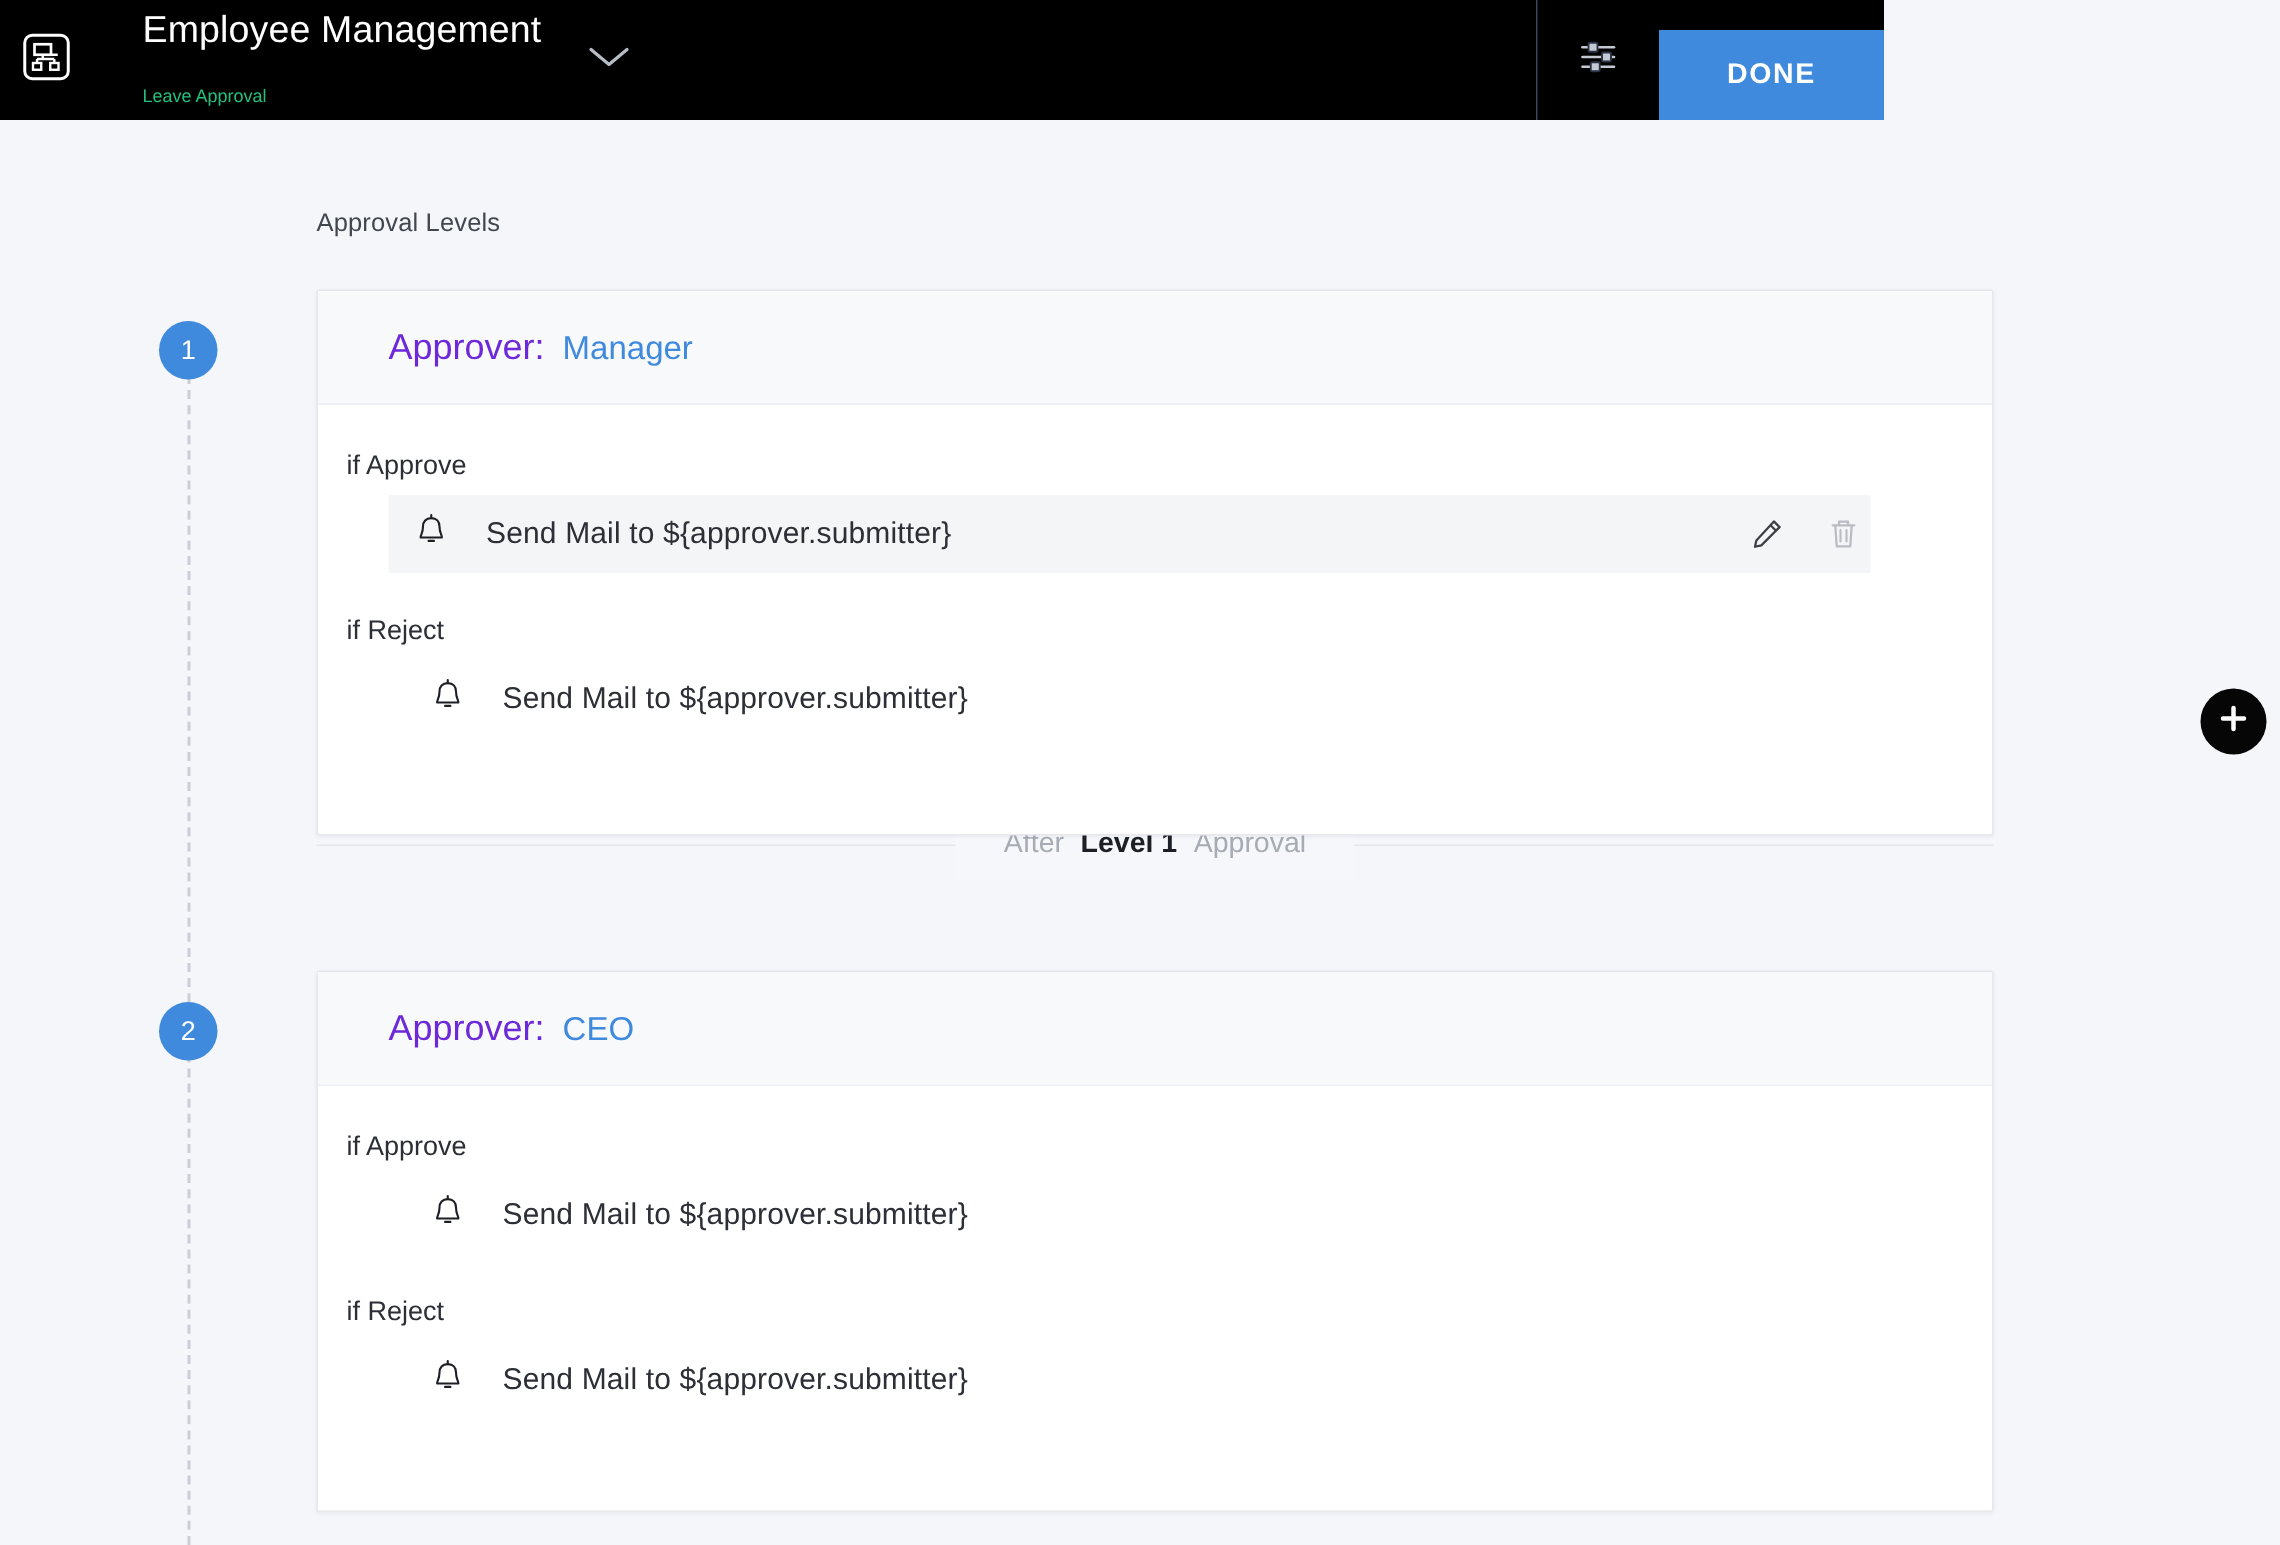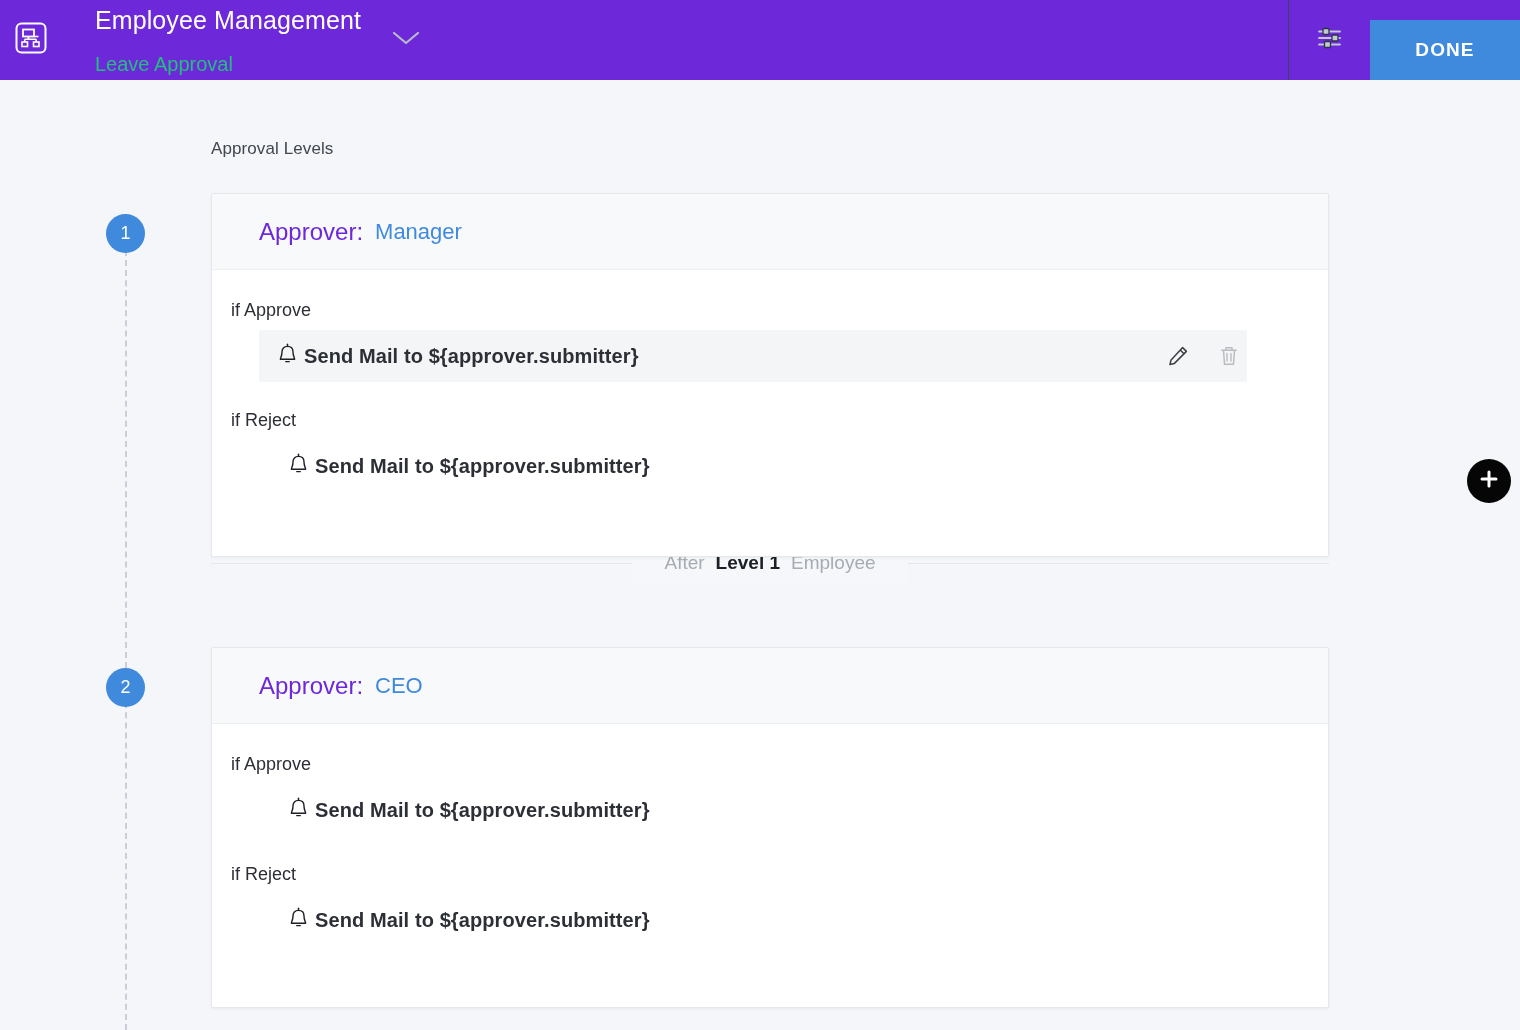--- a/index.html
+++ b/index.html
@@ -6,39 +6,39 @@
   html, body {
     width: 1520px; height: 1030px;
     font-family: "Liberation Sans", sans-serif;
     background: #f4f6fa;
     overflow: hidden;
   }
 
   
   .topbar {
     position: absolute; top: 0; left: 0;
-    width: 1520px; height: 80px;
-    background: #6d28d9;
+    width: 1256px; height: 80px;
+    background: #000000;
     display: flex; align-items: stretch;
   }
   .app-icon-wrap {
     width: 62px; display: flex; align-items: center; justify-content: center;
     flex: 0 0 62px;
   }
   .title-block {
     display: flex; flex-direction: column; justify-content: center;
     padding-left: 33px;
     flex: 0 0 auto;
   }
   .app-title {
     color: #ffffff; font-size: 25px; font-weight: 400; line-height: 30px;
     letter-spacing: 0.1px;
   }
   .app-subtitle {
-    color: #22c07d; font-size: 20px; font-weight: 400; line-height: 22px;
+    color: #22c07d; font-size: 12px; font-weight: 400; line-height: 22px;
     margin-top: 18px;
   }
   .chevron-btn {
     width: 90px; display: flex; align-items: center; justify-content: center;
     cursor: pointer;
   }
   .spacer { flex: 1 1 auto; }
   .settings-btn {
     width: 82px; display: flex; align-items: center; justify-content: center;
     border-left: 1px solid #3b4458;
@@ -119,23 +119,22 @@
     display: flex; align-items: center;
     height: 52px;
     margin: 0 80px 0 47px;
     padding-left: 18px;
     border-radius: 1px;
   }
   .action-row.hovered { background: #f4f5f6; margin-right: 81px; }
   .action-row.plain { padding-left: 29px; }
 
   .action-text {
-    font-size: 20px; color: #2c2f36; margin-left: 6px;
+    font-size: 20px; color: #2c2f36; margin-left: 26px;
     letter-spacing: 0.1px;
-    font-weight: bold;
   }
   .row-actions {
     margin-left: auto; display: flex; align-items: center; gap: 27px;
     padding-right: 6px;
   }
   .icon-btn { cursor: pointer; display: flex; align-items: center; }
 
   .fab {
     position: absolute; left: 1255px; top: 265px;
     width: 44px; height: 44px; border-radius: 50%;
@@ -281,21 +280,21 @@
           <path d="M11 4 L11 18 M4 11 L18 11" stroke="#ffffff" stroke-width="3" stroke-linecap="round"></path>
         </svg>
       </span>
     </div>
   </div>
 
   <div class="divider">
     <div class="divider-inner">
       <span class="divider-muted">After</span>
       <span class="divider-strong">Level 1</span>
-      <span class="divider-muted">Employee</span>
+      <span class="divider-muted">Approval</span>
     </div>
   </div>
 
   <div class="badge lvl2">2</div>
 
   <div class="card lvl2">
     <div class="card-header">
       <span class="approver-label">Approver:</span>
       <span class="approver-value">CEO</span>
     </div>

